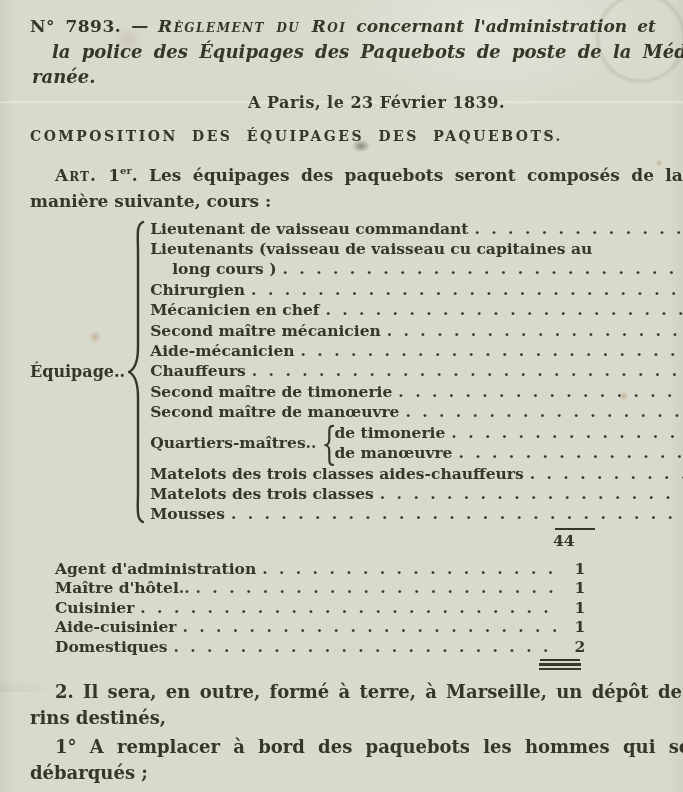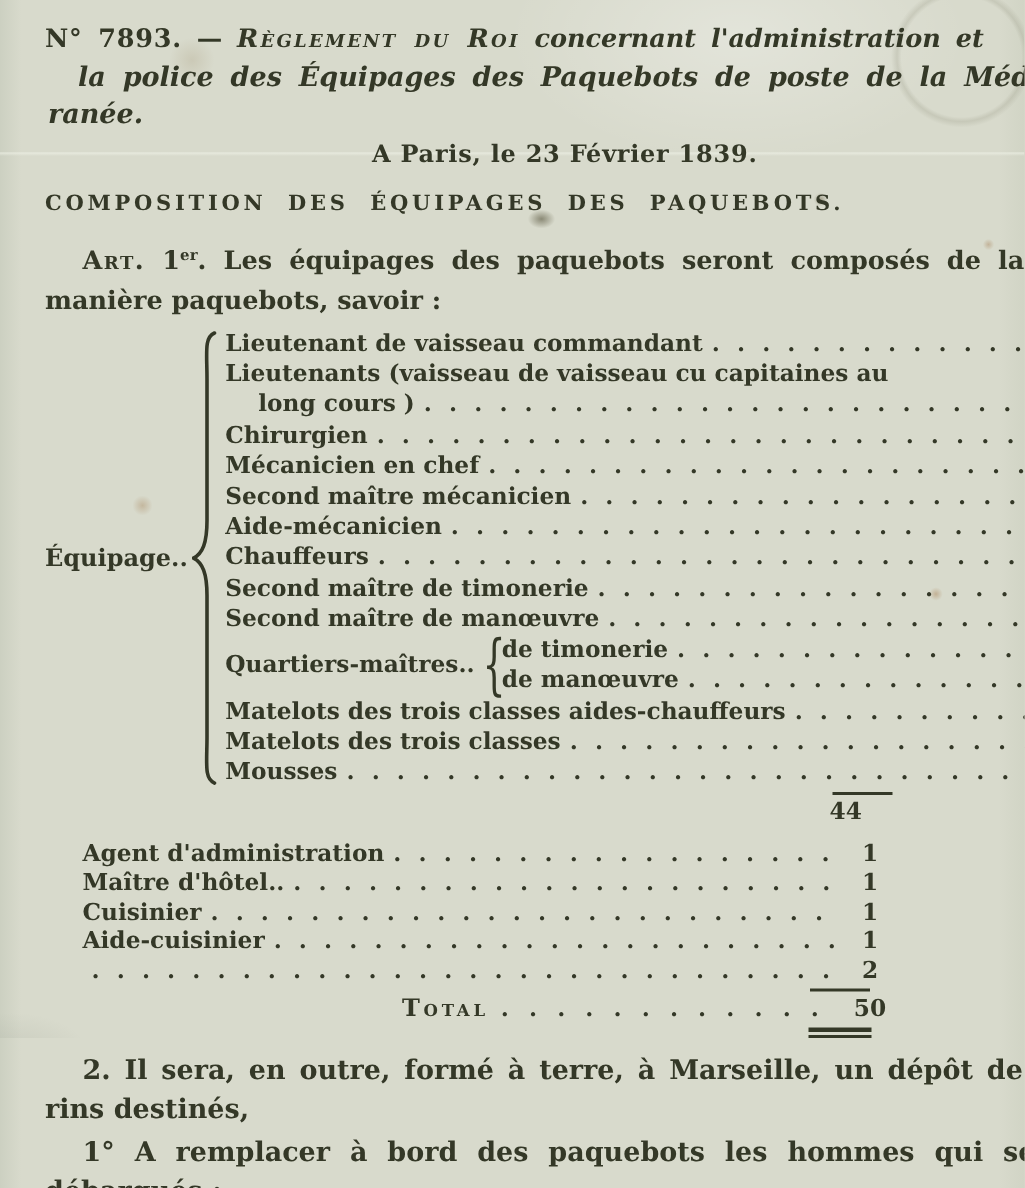--- a/index.html
+++ b/index.html
@@ -112,21 +112,21 @@
 
     <p class="h-line1"><span class="num">N° 7893.</span> <span class="dash">—</span> <span class="title-sc">Règlement du Roi</span> <span class="it">concernant l'administration et</span></p>
     <p class="h-line2 it">la police des Équipages des Paquebots de poste de la Méditer-</p>
     <p class="h-line3 it">ranée.</p>
     <p class="dateline">A Paris, le 23 Février 1839.</p>
 
     <h2 class="section-heading">COMPOSITION DES ÉQUIPAGES DES PAQUEBOTS.</h2>
 
     <div class="art-para">
       <div class="art-line1"><span class="art-label">Art.</span> <span>1</span><sup class="art-sup">er</sup><span>. Les équipages des paquebots seront composés de la</span></div>
-      <div class="art-line2">manière paquebots, savoir :</div>
+      <div class="art-line2">manière suivante, cours :</div>
     </div>
 
     <div class="crew">
       <div class="crew-label">Équipage..</div>
       <svg class="big-brace" viewBox="0 0 17 306" preserveAspectRatio="none">
         <path d="M15 3 C 8 6, 10 16, 10 34 L 10 128 C 10 143, 7 150, 1 153 C 7 156, 10 163, 10 178 L 10 272 C 10 290, 8 300, 15 303" fill="none" stroke="#343827" stroke-width="2.4" stroke-linecap="round"></path>
       </svg>
       <div class="crew-rows" id="crew-rows">
           <div class="trow">
             <span class="lbl">Lieutenant de vaisseau commandant</span>
@@ -218,32 +218,28 @@
           <span class="lbl">Cuisinier</span>
           <span class="dots"></span>
           <span class="val">1</span>
         </div>
         <div class="trow">
           <span class="lbl">Aide-cuisinier</span>
           <span class="dots"></span>
           <span class="val">1</span>
         </div>
         <div class="trow">
+          <span class="lbl">Domestiques</span>
           <span class="dots"></span>
           <span class="val">2</span>
         </div>
       </div>
 
     <div class="total-wrap">
       <div class="total-rule-top"></div>
-      <div class="total-row">
-        <span class="total-label">Total</span>
-        <span class="dots"></span>
-        <span class="val">50</span>
-      </div>
       <div class="total-rule-bottom"></div>
     </div>
 
     <div class="para p2">
       <div class="line ind">2. Il sera, en outre, formé à terre, à Marseille, un dépôt de ma-</div>
       <div class="line">rins destinés,</div>
     </div>
     <div class="para p3">
       <div class="line ind">1° A remplacer à bord des paquebots les hommes qui seront</div>
       <div class="line">débarqués ;</div>

